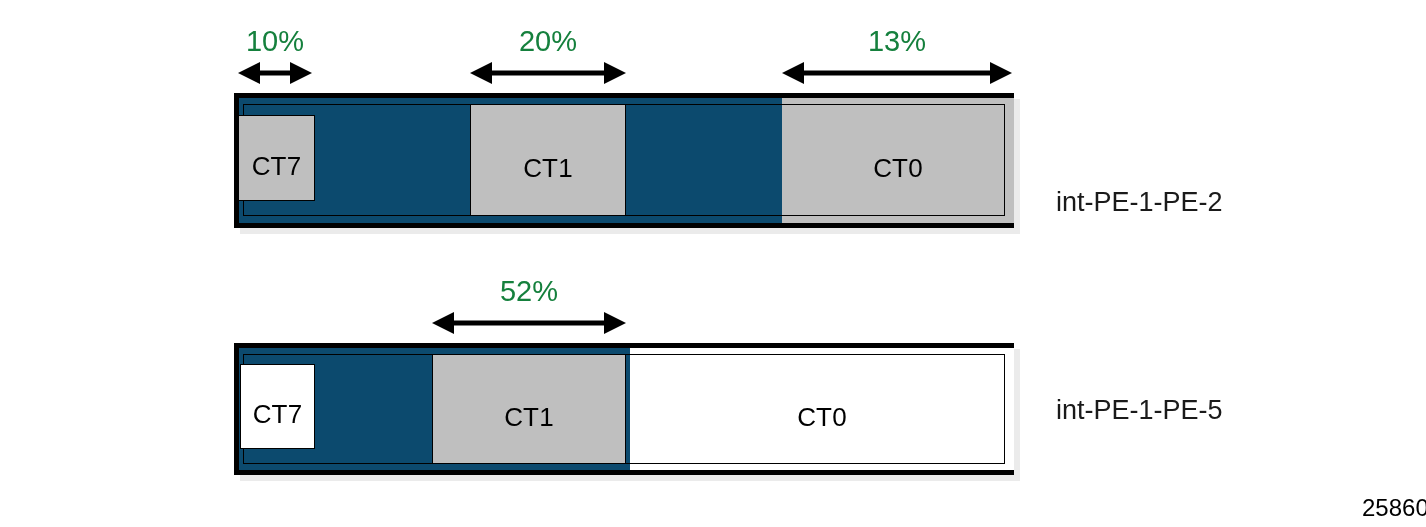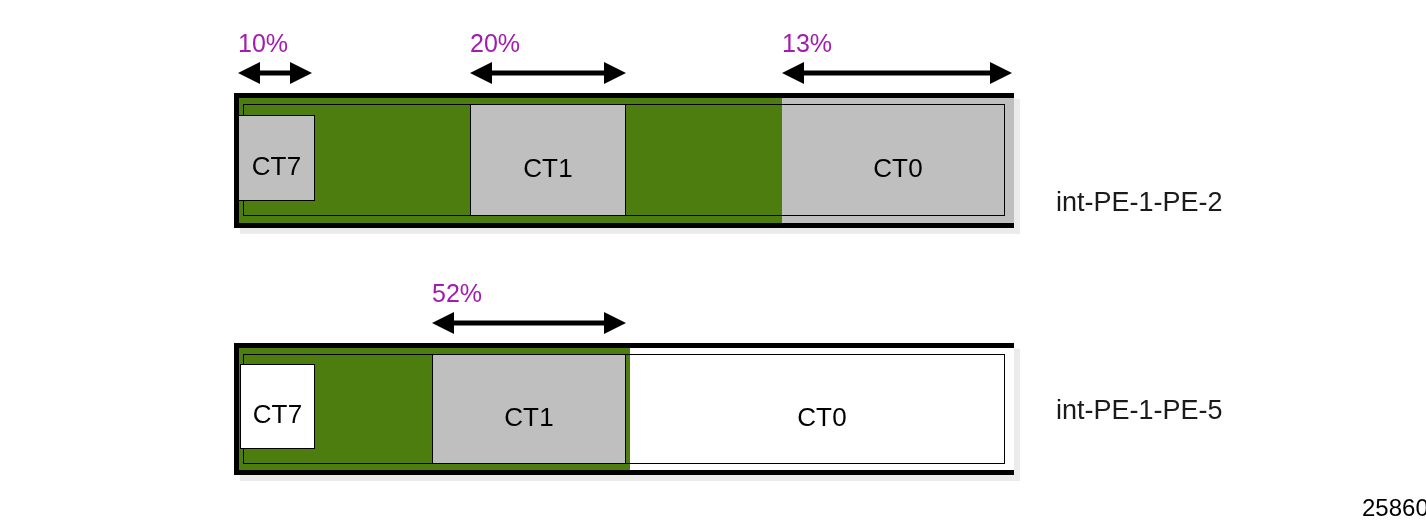--- a/index.html
+++ b/index.html
@@ -10,21 +10,21 @@
     position:relative;
     overflow:hidden;
     -webkit-font-smoothing:antialiased;
   }
   .canvas{position:absolute;left:0;top:0;width:1426px;height:527px;}
 
   
   .bar-outer{
     position:absolute;
     border:5px solid #000000;
-    background:#4d7c0f;
+    background:#0c4a6e;
     box-sizing:border-box;
     box-shadow:6px 6px 0 0 rgba(0,0,0,0.08);
   }
   
   .bar-inner{
     position:absolute;
     border:1.5px solid #000000;
     background:transparent;
     box-sizing:border-box;
     pointer-events:none;
@@ -63,22 +63,23 @@
     border-top:11px solid transparent;
     border-bottom:11px solid transparent;
     transform:translateY(-50%);
   }
   .dim-head.left{left:0;border-right:22px solid #000000;}
   .dim-head.right{right:0;border-left:22px solid #000000;}
   .dim-label{
     position:absolute;
     bottom:100%;
     left:0;right:0;
-    font-size:25px;
-    color:#a21caf;
+    text-align:center;
+    font-size:29px;
+    color:#15803d;
     margin-bottom:2px;
     white-space:nowrap;
   }
 
   
   .row-label{
     position:absolute;
     font-size:27px;
     color:#1a1a1a;
     white-space:nowrap;

